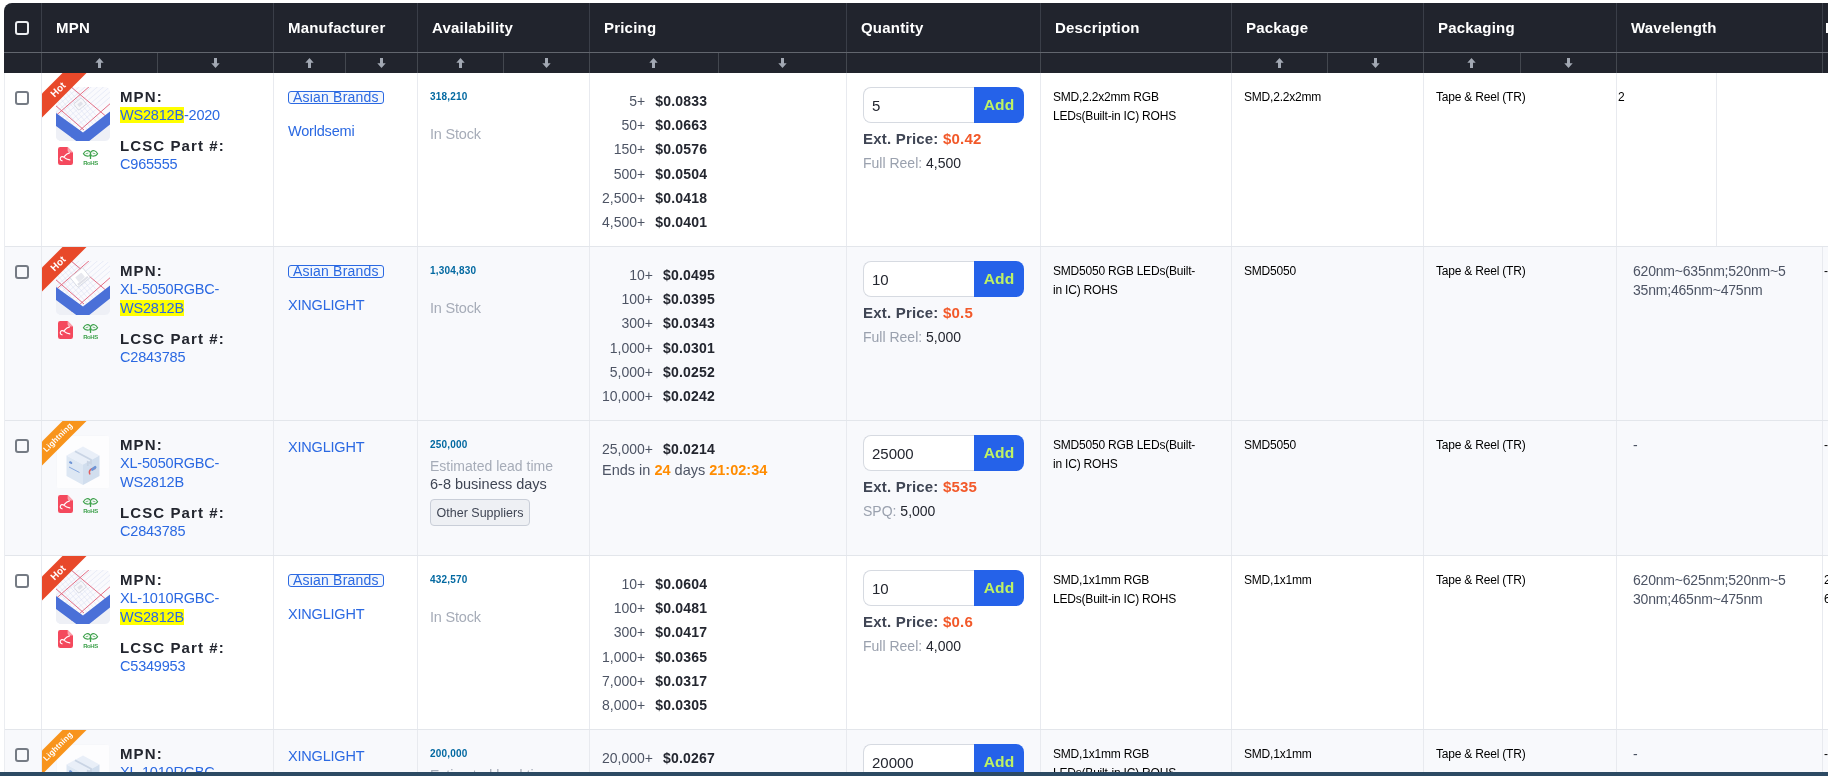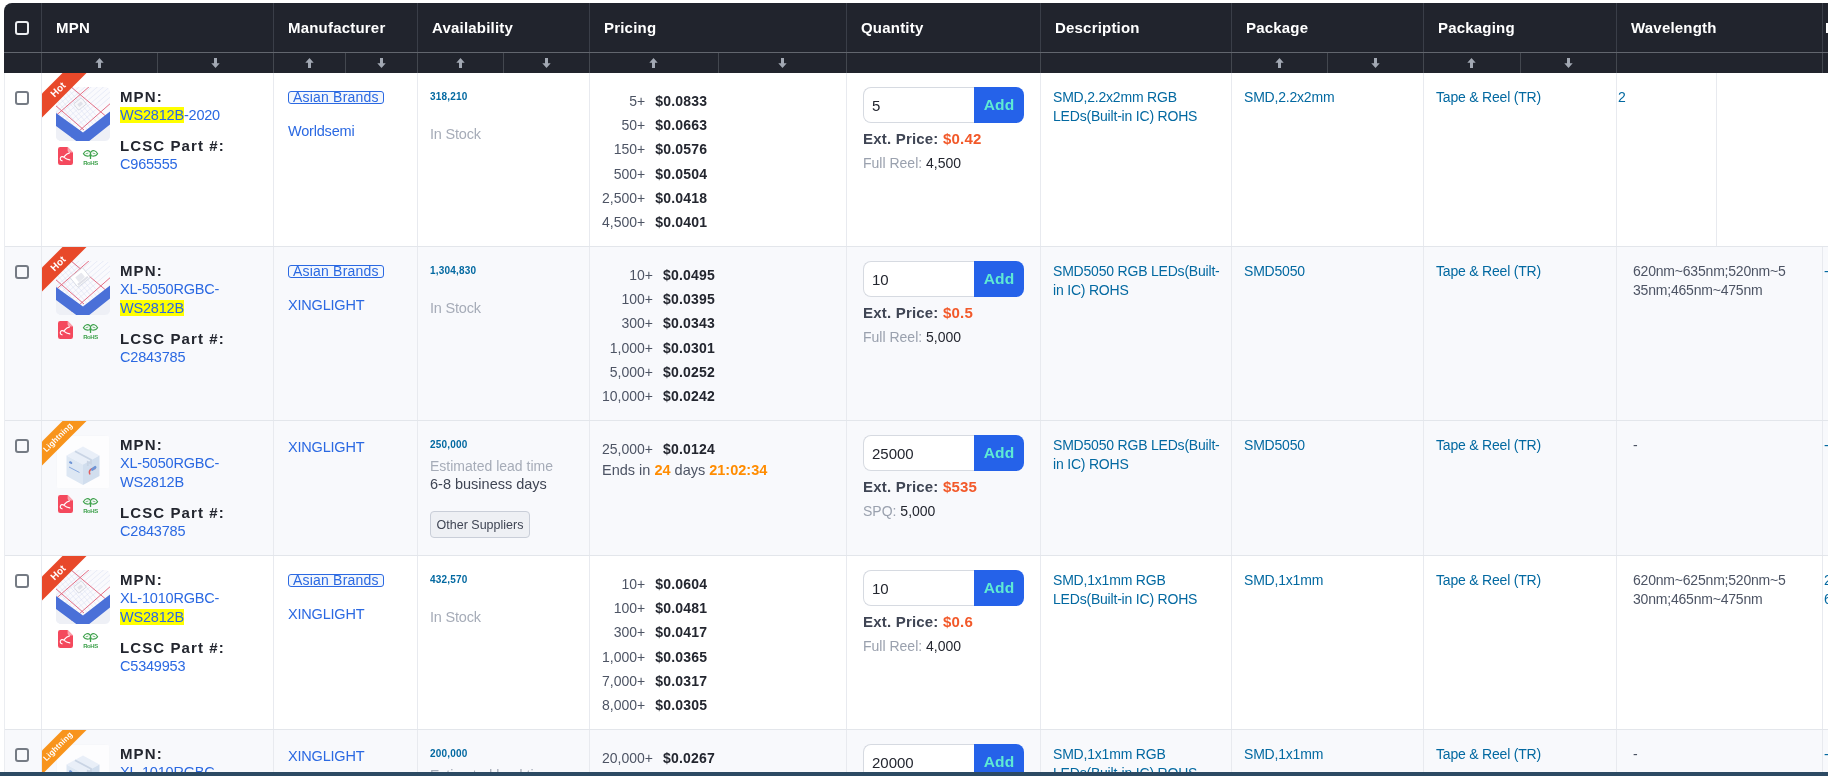--- a/index.html
+++ b/index.html
@@ -50,42 +50,42 @@
 .mfr.only{padding-top:16.5px}
 .chip{display:inline-block;vertical-align:top;height:13px;line-height:11px;padding:0 4px;border:1px solid #2b69e2;
   border-radius:3px;color:#2b69e2;font-size:14px;background:#f3f7fd;letter-spacing:.2px}
 .mname{color:#2b69e2;font-size:14.5px;letter-spacing:-0.2px;line-height:19px;margin-top:18px}
 
 .avl{padding:14px 0 0 12px}
 .stk{font-weight:700;color:#0369a1;font-size:10px;line-height:20px;letter-spacing:.2px}
 .instock{color:#a6acb8;font-size:14.5px;letter-spacing:-0.2px;line-height:21px;margin-top:17px}
 .est{color:#a6acb8;font-size:14px;line-height:19px;margin-top:2px}
 .days{color:#3f4554;font-size:14.5px;line-height:17px}
-.osbtn{margin-top:18px;width:100px;height:27px;border:1px solid #c9ced8;border-radius:4px;
+.osbtn{margin-top:6px;width:100px;height:27px;border:1px solid #c9ced8;border-radius:4px;
   background:#eef0f4;color:#3f4554;font-size:12.5px;display:flex;align-items:center;justify-content:center}
 
 .prc{padding:15.5px 0 0 12px}
 .tier{border-collapse:collapse}
 .tier td{font-size:14px;height:24.3px;padding:0;color:#4d5464;text-align:right;vertical-align:middle}
 .tier td.p{font-weight:700;color:#23262f;text-align:left;padding-left:10px;letter-spacing:.2px}
 .ends{font-size:14.5px;color:#4d5464;line-height:19px}
 .org{color:#ff8c00;font-weight:700}
 
 .qty{padding:14px 0 0 16px}
 .qbox{display:flex;width:161px;height:36px}
 .qin{flex:1;border:1px solid #d6dae1;border-right:none;border-radius:8px 0 0 8px;background:#fff;
   display:flex;align-items:center;padding-left:8px;font-size:15px;color:#23262f}
-.qadd{width:50px;background:#2562e9;border-radius:0 8px 8px 0;color:#5eead4;font-size:15.5px;
+.qadd{width:50px;background:#2562e9;border-radius:0 8px 8px 0;color:#bef264;font-size:15.5px;
   font-weight:700;display:flex;align-items:center;justify-content:center;letter-spacing:.2px}
 .ext{margin-top:6px;font-size:15px;font-weight:700;color:#3f4554;line-height:20px;letter-spacing:.2px}
 .ext b{color:#f2592a}
 .reel{margin-top:3.5px;font-size:14px;color:#9aa1ae;line-height:20px}
 .reel b{color:#23262f;font-weight:400}
 
-.txt{padding:14.5px 0 0 12px;font-size:14px;color:#0369a1;line-height:19.5px;white-space:nowrap;letter-spacing:-0.2px}
+.txt{padding:14.5px 0 0 12px;font-size:12px;color:#000000;line-height:19.5px;white-space:nowrap;letter-spacing:-0.2px}
 .txt9{padding:14.5px 0 0 16px;font-size:14px;color:#4d5464;line-height:19.5px;white-space:nowrap;letter-spacing:-0.2px}
 .bbar{position:absolute;left:0;top:771.5px;width:1828px;height:4.5px;background:#2c4a63}
 </style>
 </head>
 <body>
 <div class="tbl">
   <div class="hdr">
     <div class="cell c0" style="padding-left:0">
         <div class="hcbx"></div>
       </div>
@@ -407,21 +407,21 @@
         <div class="stk">250,000</div>
         <div class="est">Estimated lead time</div>
         <div class="days">6-8 business days</div>
         <div class="osbtn">Other Suppliers</div>
       </div>
 <div class="cell c4 prc">
         <table class="tier">
           <tbody>
             <tr>
               <td>25,000+</td>
-              <td class="p">$0.0124</td>
+              <td class="p">$0.0214</td>
             </tr>
           </tbody>
         </table>
         <div class="ends">Ends in <span class="org">24</span> days <span class="org">21:02:34</span></div>
       </div>
 <div class="cell c5 qty">
         <div class="qbox">
           <div class="qin">25000</div>
           <div class="qadd">Add</div>
         </div>

